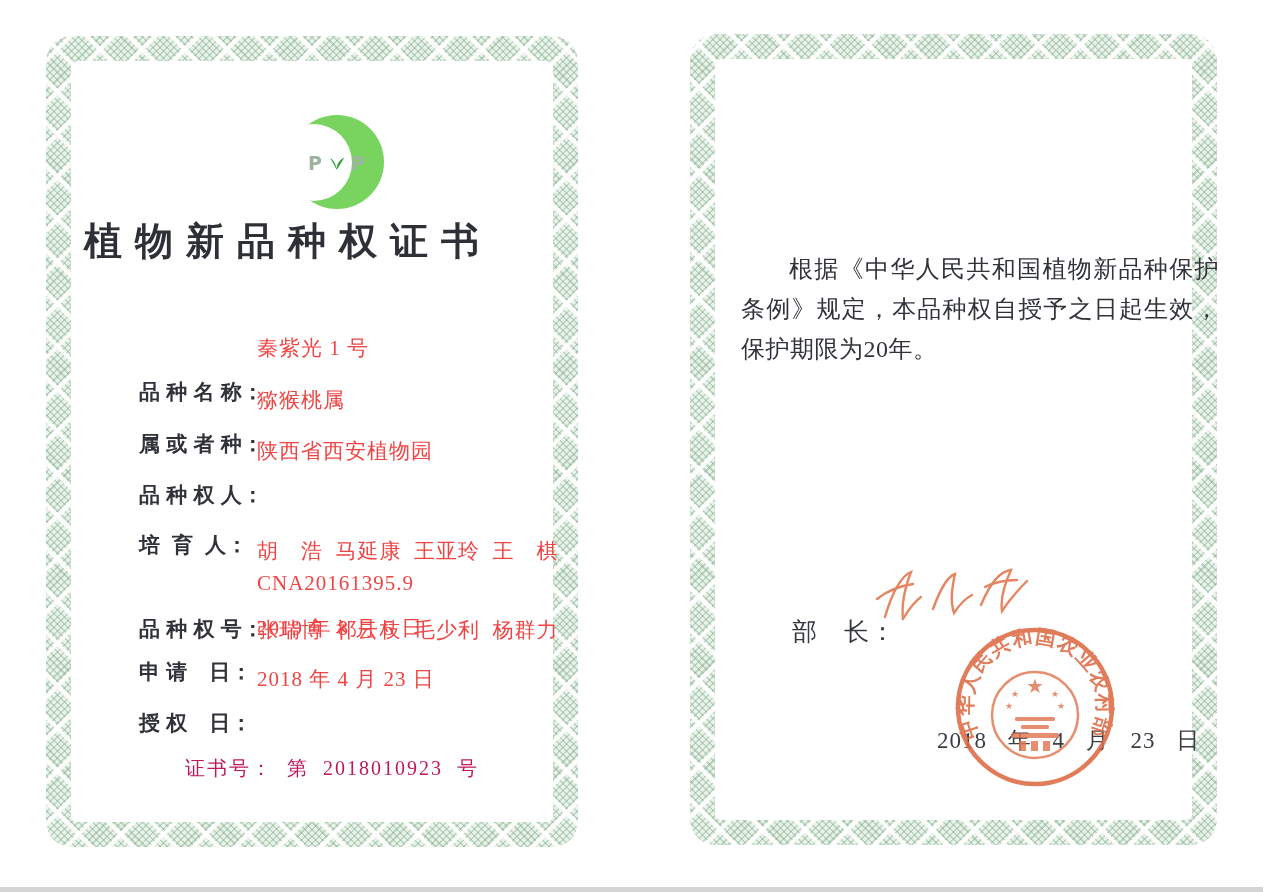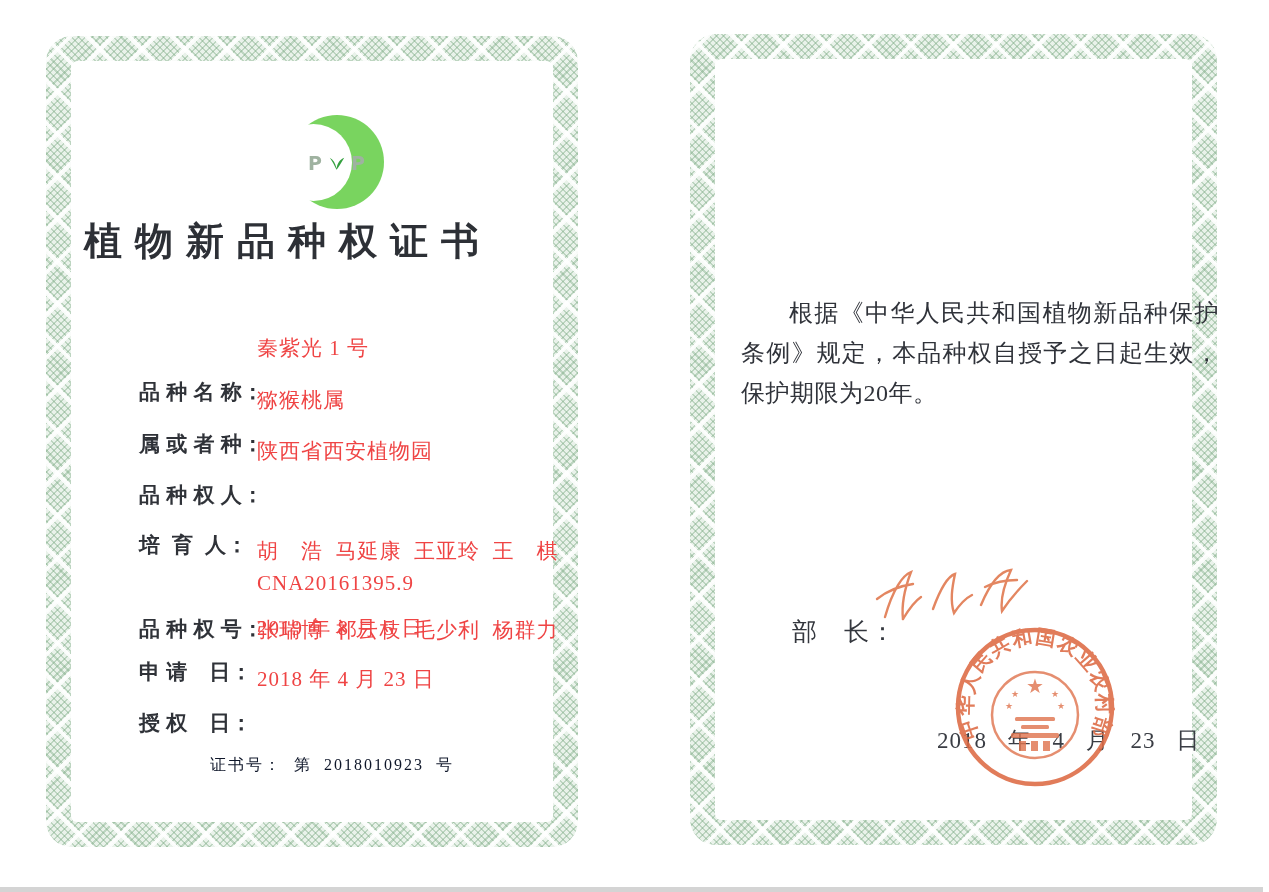--- a/index.html
+++ b/index.html
@@ -47,29 +47,29 @@
   }
   .field-row { position:absolute; left:68px; right:30px; font-size:21px; color:#34373e; }
   .field-label { position:absolute; left:0; top:0; font-weight:bold; letter-spacing:.5px; white-space:pre; color:#2f3238;margin-top:44px; }
   .field-value { position:absolute; left:118px; top:0; white-space:pre; color:#ef4444; letter-spacing:1px; }
   .breeder-line { white-space:pre; line-height:29px; letter-spacing:1px; }
   .row-f0 { top:273px; } .row-f1 { top:325px; } .row-f2 { top:376px; }
   .row-f3 { top:426px; } .row-f4 { top:510px; } .row-f5 { top:553px; } .row-f6 { top:604px; }
   .cert-no {
     position:absolute; left:0; top:694px; width:100%;
     text-align:center; text-indent:40px;
-    font-size:16px; color:#0f172a; letter-spacing:2px; white-space:pre;
+    font-size:20px; color:#be185d; letter-spacing:2px; white-space:pre;
   }
   
   .legal-text {
     position:absolute; left:26px; top:190px; width:478px;
     font-size:24px; line-height:40px; color:#30333a;
     text-align:justify; letter-spacing:.5px;
   }
-  .legal-text p { text-indent:2em;margin-top:44px; }
+  .legal-text p { text-indent:2em; }
   .minister {
     position:absolute; left:77px; top:556px;
     font-size:25px; color:#34373e; white-space:pre; letter-spacing:1px;
   }
   .signature { position:absolute; left:150px; top:498px; width:170px; height:80px; }
   .issue-date {
     position:absolute; left:222px; top:666px;
     font-size:23px; color:#3a3d44; word-spacing:14px; letter-spacing:1px; white-space:pre;
   }
   .seal { position:absolute; left:234px; top:562px; width:172px; height:172px; opacity:.88; }

